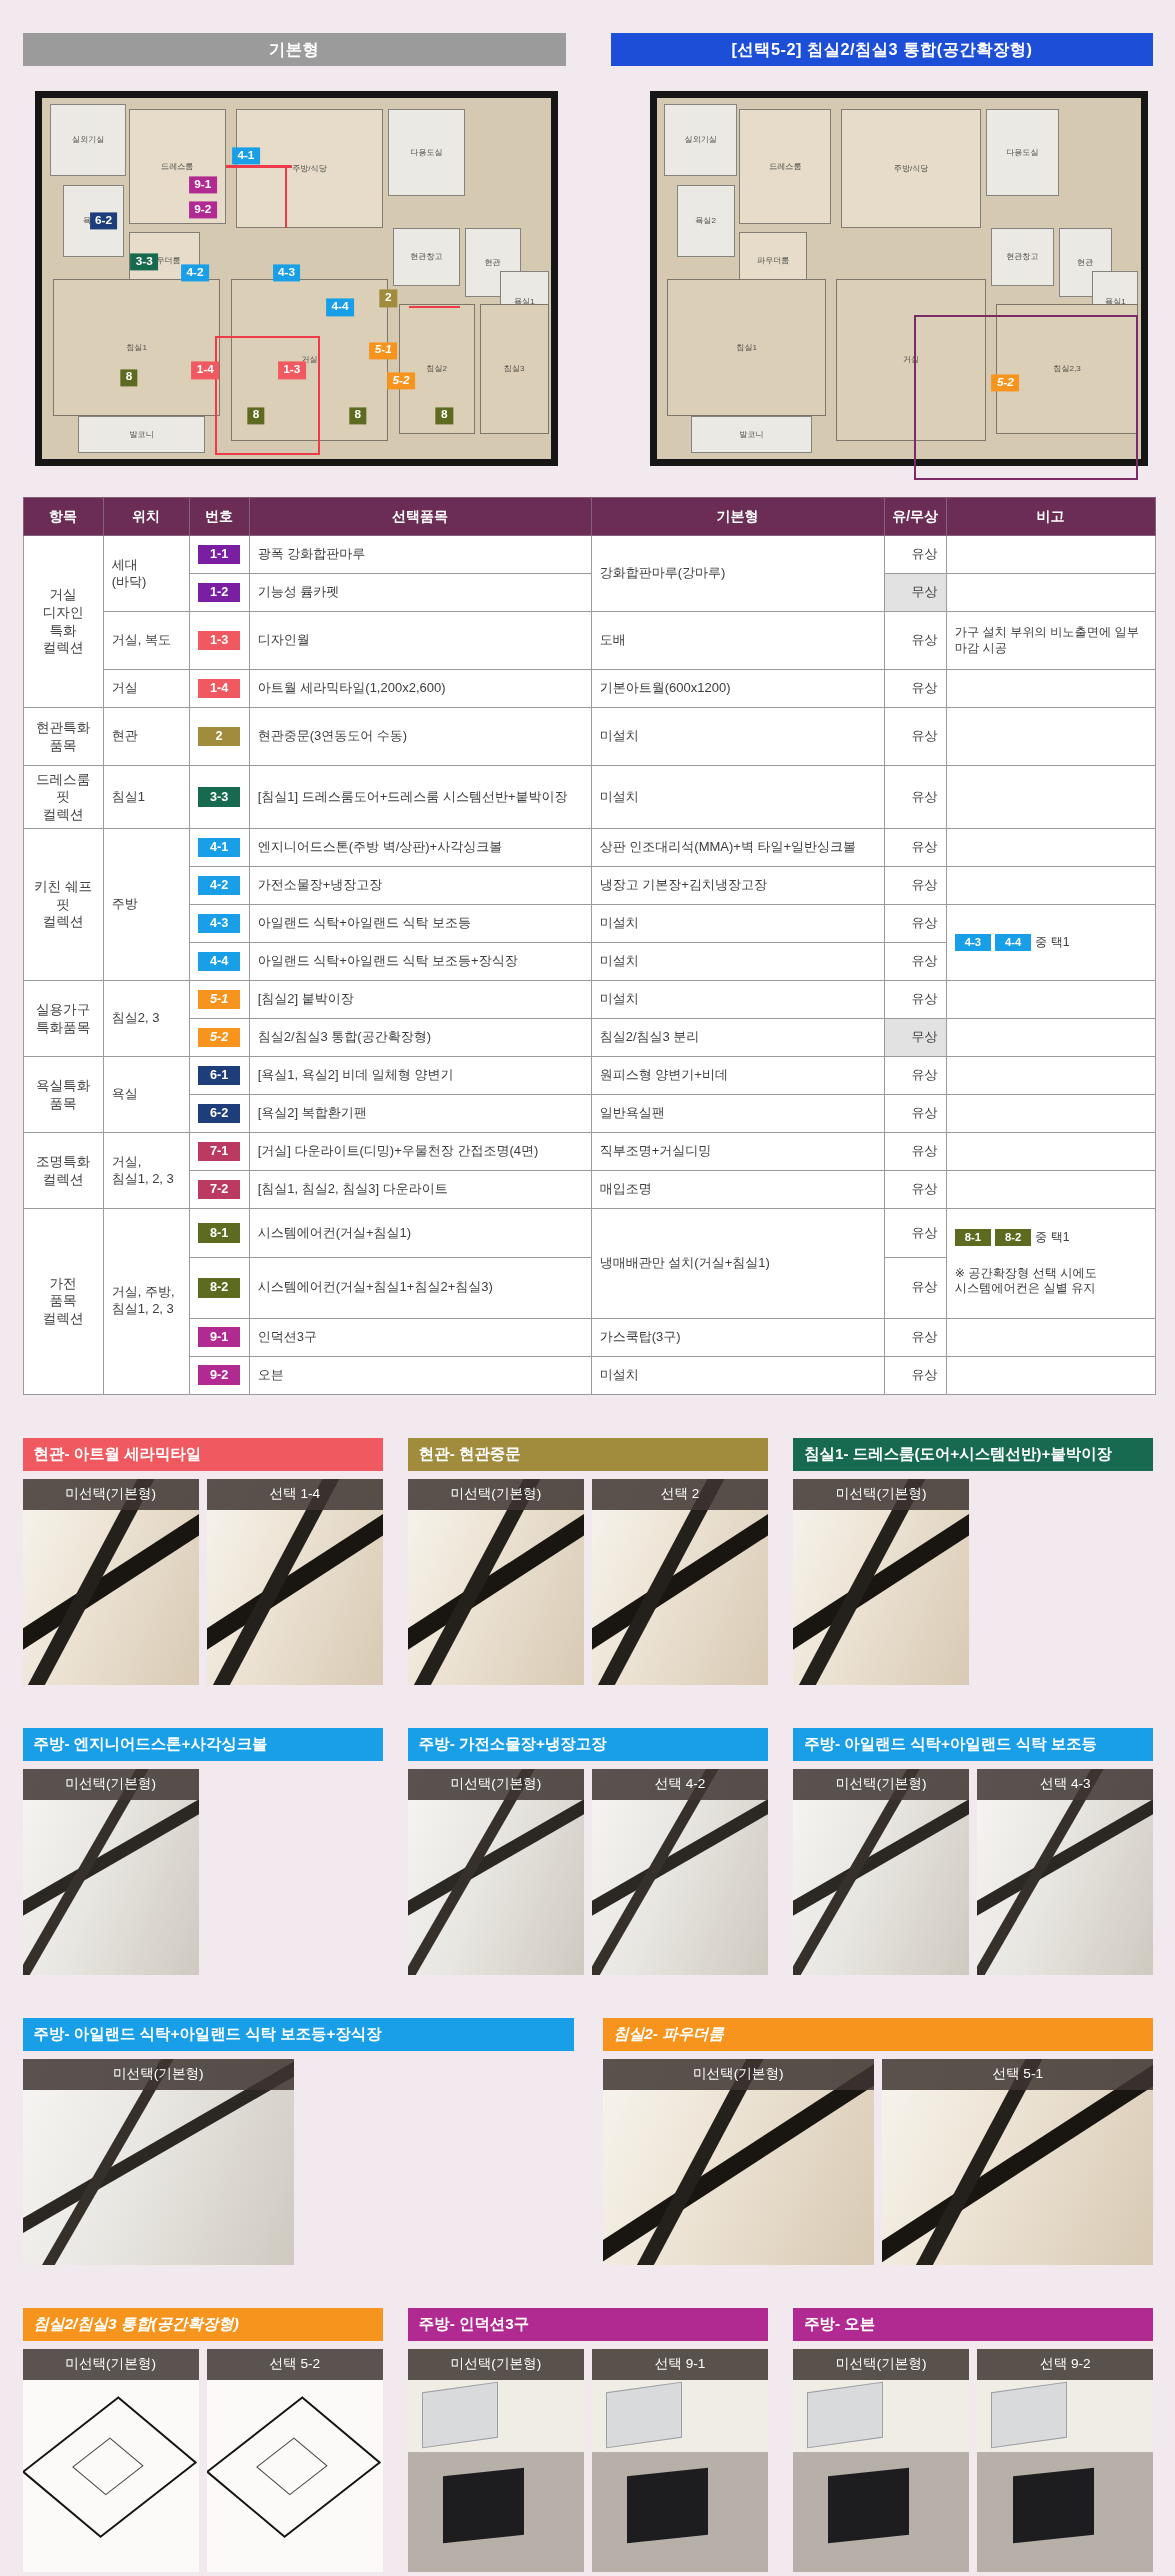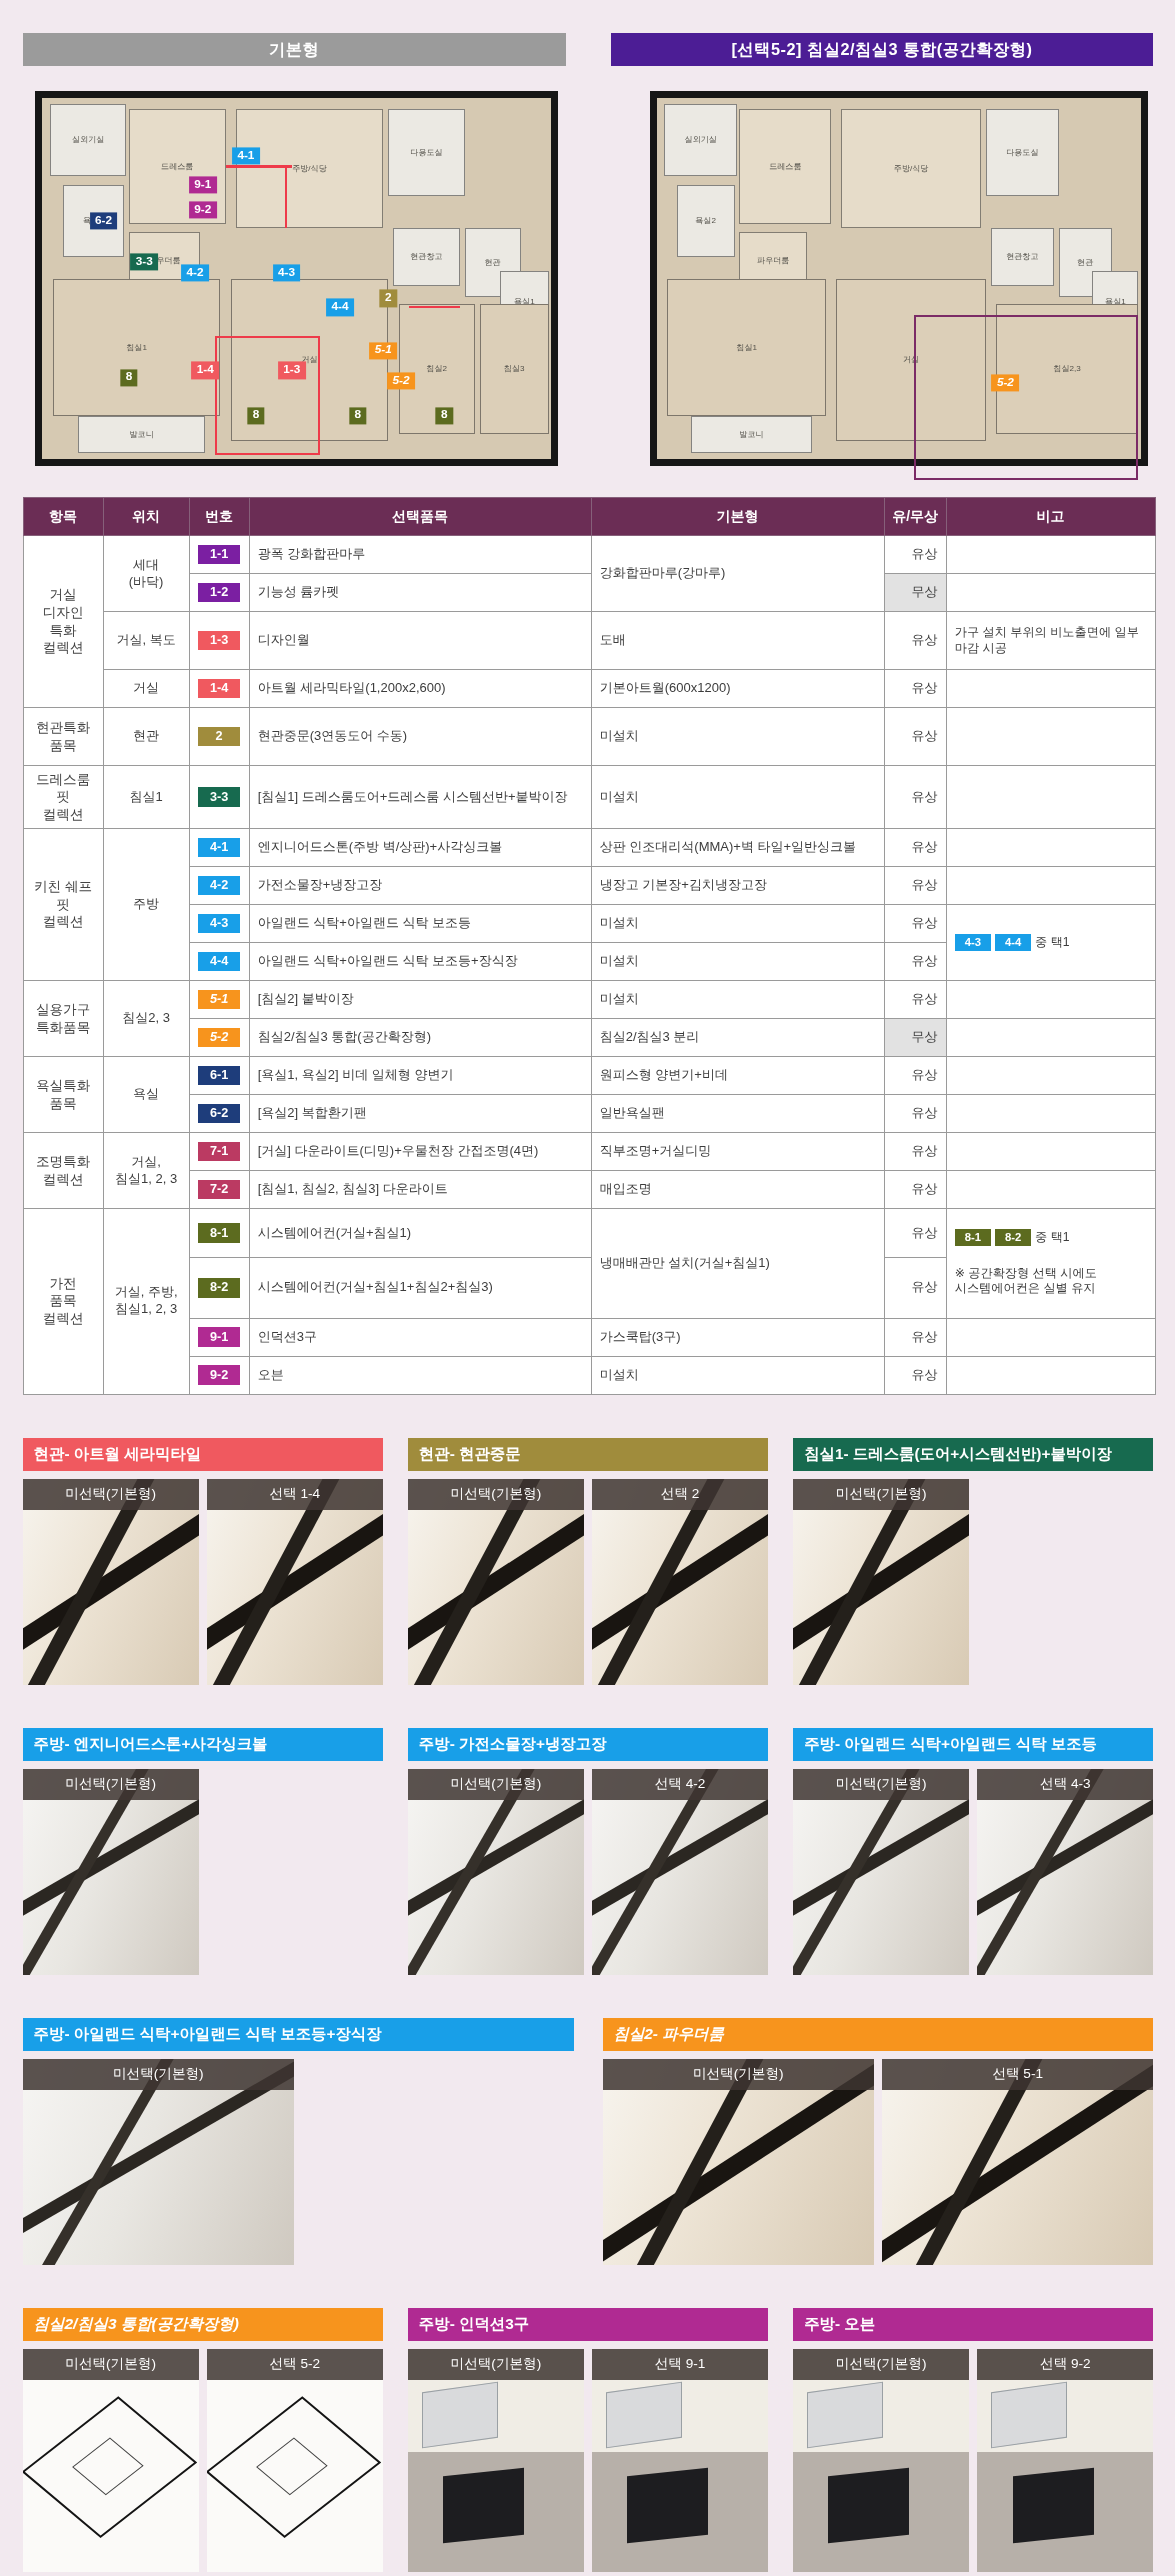--- a/index.html
+++ b/index.html
@@ -4,21 +4,21 @@
 <style>
   html,body{margin:0;padding:0;background:#f2e9ef;}
   body{width:1176px;font-family:"Liberation Sans","DejaVu Sans",sans-serif;color:#3c3c3c;}
   .wrap{box-sizing:border-box;width:1176px;padding:33px 22.6px 36px 22.6px;}
 
   
   .top-headers{display:flex;gap:45px;margin-bottom:25px;}
   .top-header{flex:1;height:33px;display:flex;align-items:center;justify-content:center;
     color:#fff;font-weight:bold;font-size:16.3px;letter-spacing:0.5px;}
   .th-gray{background:#9b9b9b;}
-  .th-navy{background:#4c1d95;}
+  .th-navy{background:#1d4ed8;}
 
   
   .plans{display:flex;justify-content:space-between;margin-bottom:31px;}
   .plan{position:relative;background:#161616;padding:7.2px;box-sizing:border-box;}
   .plan-l{width:523px;height:375px;margin-left:12.7px;}
   .plan-r{width:498px;height:375px;margin-right:5.4px;}
   .plan-inner{position:relative;width:100%;height:100%;background:#d6c9b2;}
   .room{position:absolute;display:flex;align-items:center;justify-content:center;
     border:0.9px solid rgba(30,30,30,.5);box-sizing:border-box;}
   .room.tile{background:#ebe9e3;}
@@ -46,21 +46,21 @@
   
   table{border-collapse:collapse;width:1131px;table-layout:fixed;background:#fff;font-size:13px;}
   th{background:#6b2d55;color:#fff;font-size:14px;font-weight:bold;padding:8.1px 3.6px;
     border:0.9px solid #87608p;border:0.9px solid #86607a;}
   td{border:0.9px solid #9a9a9a;padding:4.5px 8.1px;vertical-align:middle;white-space:pre-line;line-height:1.3;}
   tr{height:38px;}
   tr.t64{height:58px;}
   tr.t52{height:47px;}
   tr.gs td{border-top:1.8px solid #787878;}
   .c-item{text-align:center;font-size:13.6px;color:#444;}
-  .c-loc{text-align:center;}
+  .c-loc{}
   .c-no{text-align:center;white-space:nowrap;padding:4.5px 1.8px;}
   .c-fee{text-align:right;}
   .c-fee.free{background:#e2e2e2;}
   .c-note{font-size:12.2px;}
   .badge{display:inline-block;min-width:38px;padding:3.6px 1.8px;color:#fff;font-weight:bold;
     font-size:12.7px;text-align:center;line-height:1;}
   .badge.sm{min-width:33px;padding:2.7px 1.8px;font-size:11.3px;margin-right:3.6px;}
   .note-line{display:flex;align-items:center;}
   .note-extra{margin-top:3.6px;}
 

